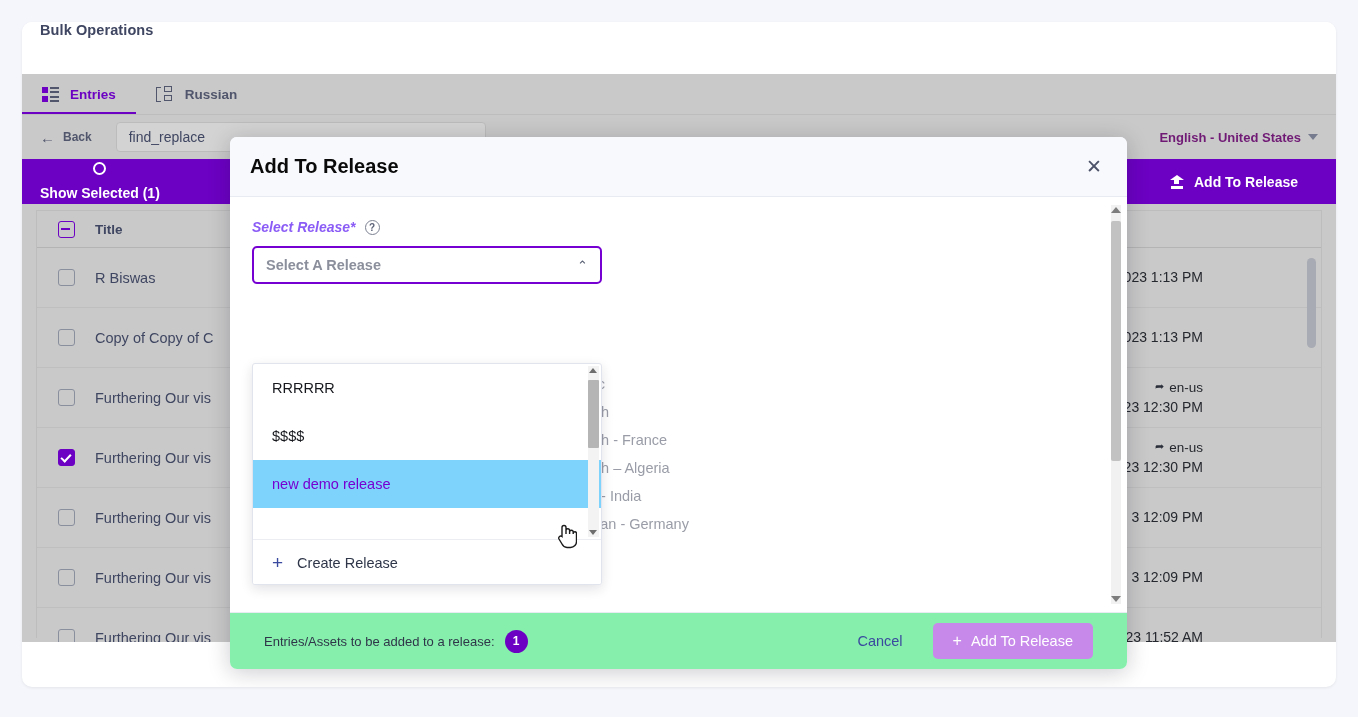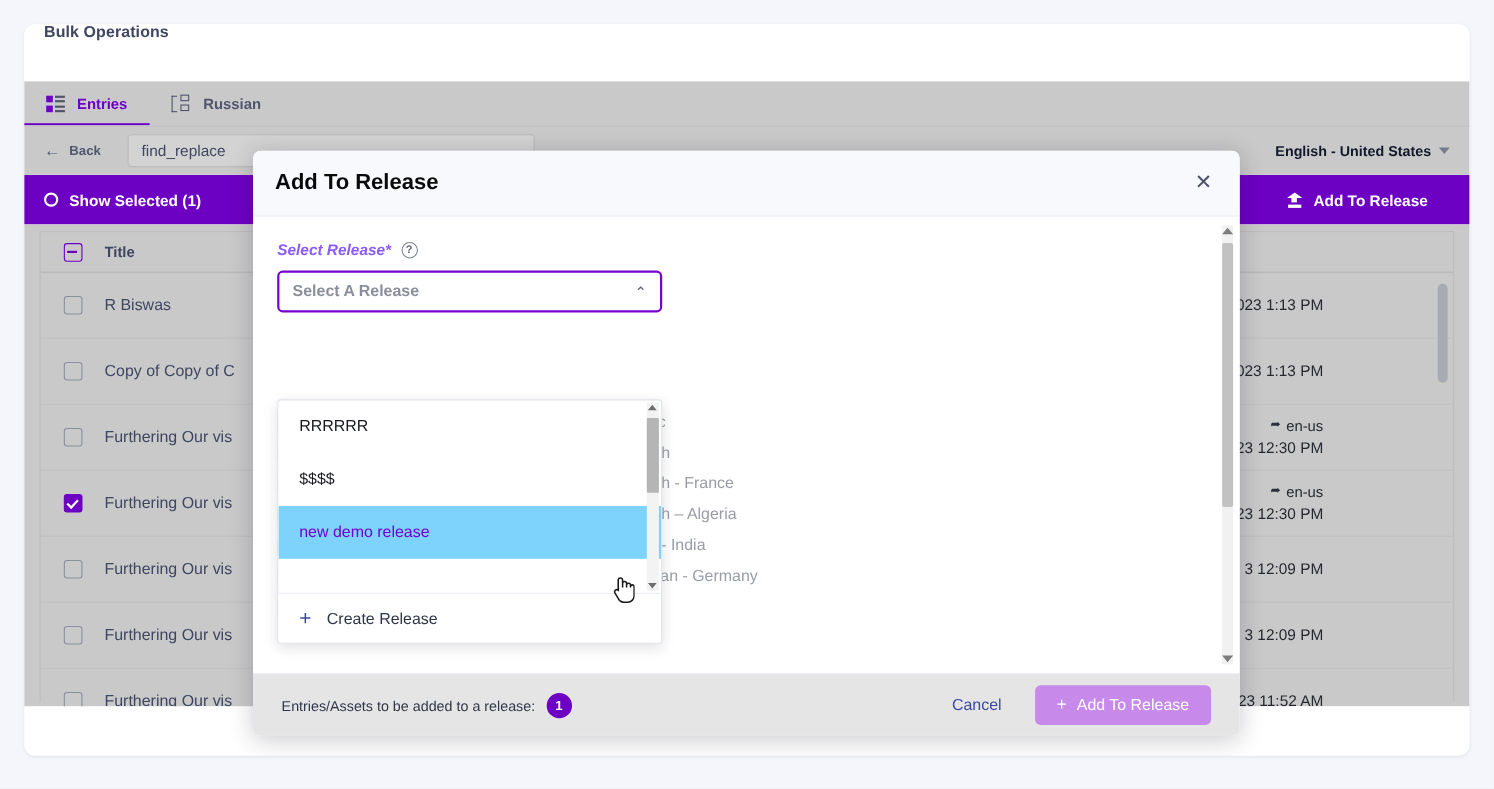--- a/index.html
+++ b/index.html
@@ -86,36 +86,36 @@
     margin-left: 24px;
     height: 30px; min-width: 370px;
     background: #d3d3d3;
     border: 1px solid #bcbcbc; border-radius: 4px;
     display: flex; align-items: center; padding: 0 12px;
     font-size: 14px; color: #3f4661;
   }
   #locale-select {
     margin-left: auto;
     display: flex; align-items: center; gap: 7px;
-    font-size: 13px; font-weight: bold; color: #0f172a;
+    font-size: 13px; font-weight: bold; color: #701a75;
     cursor: pointer;
   }
   #locale-select .caret {
     width: 0; height: 0;
     border-left: 5px solid transparent; border-right: 5px solid transparent;
     border-top: 6px solid #767b8e;
   }
 
   
   #action-bar {
     height: 45px; background: #6c01c3;
     display: flex; align-items: center;
     padding: 0 18px; color: #fff;
   }
-  #show-selected { display: flex; align-items: center; gap: 10px; cursor: pointer; }
+  #show-selected { display: flex; align-items: center; gap: 10px; cursor: pointer; flex-direction: column; }
   #show-selected .eye {
     width: 13px; height: 13px; border-radius: 50%;
     border: 2.4px solid #ffffff;
   }
   #show-selected-label { font-size: 14px; font-weight: bold; }
   #add-to-release-top {
     margin-left: auto; display: flex; align-items: center; gap: 10px;
     cursor: pointer; padding-right: 20px;
   }
   #add-to-release-top .upload {
@@ -325,22 +325,22 @@
   .loc-item { display: flex; align-items: center; gap: 13px; }
   .loc-cb {
     width: 15px; height: 15px; border: 1.4px solid #c3c6cf;
     border-radius: 3px; background: #fff; flex: 0 0 15px;
   }
   .loc-label { font-size: 14.5px; color: #9a9da7; white-space: nowrap; }
 
   #modal-footer {
     flex: 0 0 57px; height: 57px;
     border-top: 1px solid #e8ebf2;
-    display: flex; align-items: center; padding: 0 26px;
-    background: #e5e5e5;
+    display: flex; align-items: center; padding: 0 34px;
+    background: #86efac;
   }
   #footer-count-text { font-size: 13px; color: #2f3649; }
   #footer-count-badge {
     margin-left: 10px;
     width: 23px; height: 23px; border-radius: 50%;
     background: #6c01c3; color: #fff;
     font-size: 12px; font-weight: bold;
     display: flex; align-items: center; justify-content: center;
   }
   #cancel-button {

